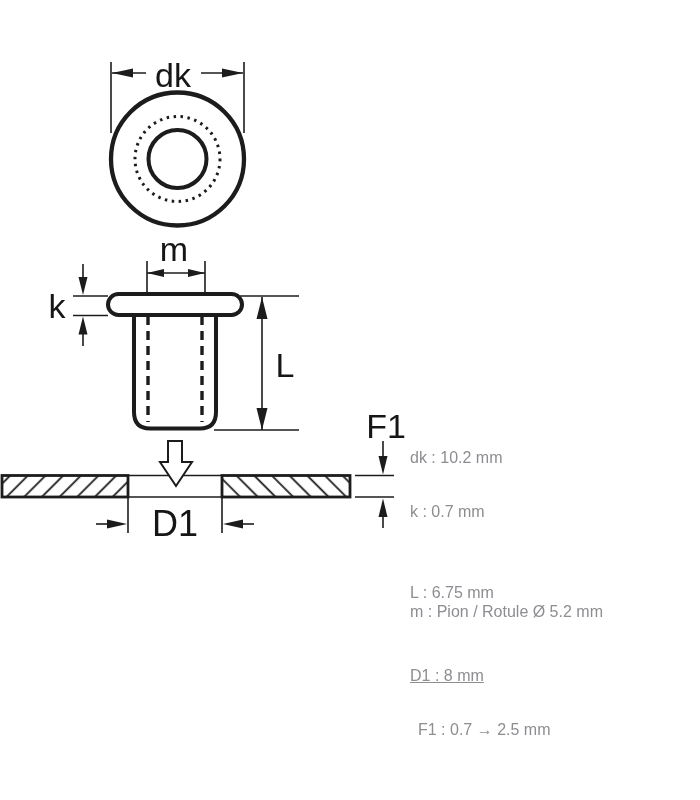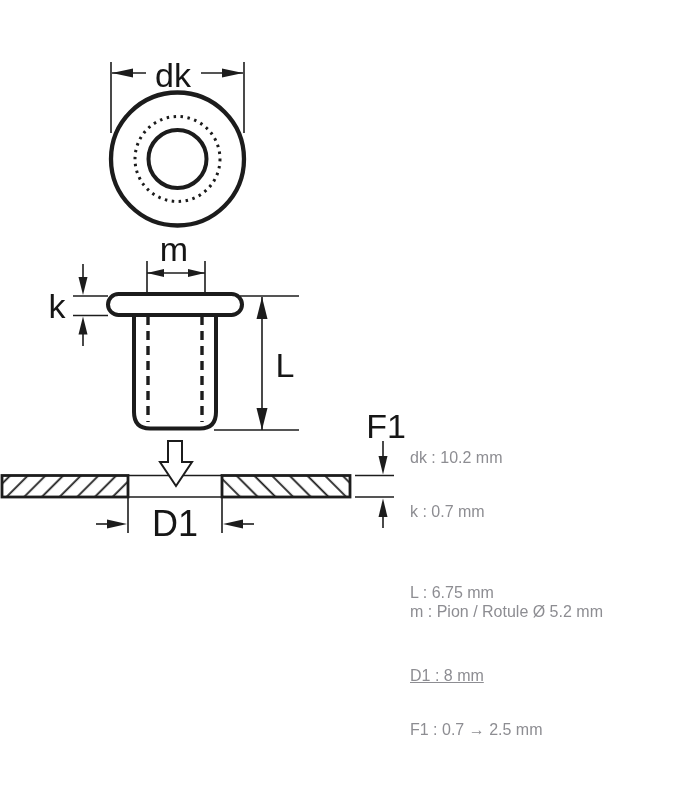--- a/index.html
+++ b/index.html
@@ -40,21 +40,21 @@
     font-size: 16px;
     line-height: 24px;
     color: #8d8d92;
     white-space: pre;
   }
   .spec:nth-child(1) { top: 446px; }
   .spec:nth-child(2) { top: 500px; }
   .spec:nth-child(3) { top: 581px; }
   .spec:nth-child(4) { top: 600px; }
   .spec:nth-child(5) { top: 664px; text-decoration: underline; }
-  .spec:nth-child(6) { top: 718px; }
+  .spec:nth-child(6) { top: 718px; margin-left: 8px; }
 </style>
 </head>
 <body>
 
 <div class="canvas">
 
   <svg class="drawing" width="700" height="800" viewBox="0 0 700 800">
     <defs>
       <pattern id="hatchL" width="12.5" height="12.5" patternUnits="userSpaceOnUse" patternTransform="rotate(45)">
         <line x1="6" y1="-2" x2="6" y2="15" stroke="#1c1c1c" stroke-width="1.8"></line>

